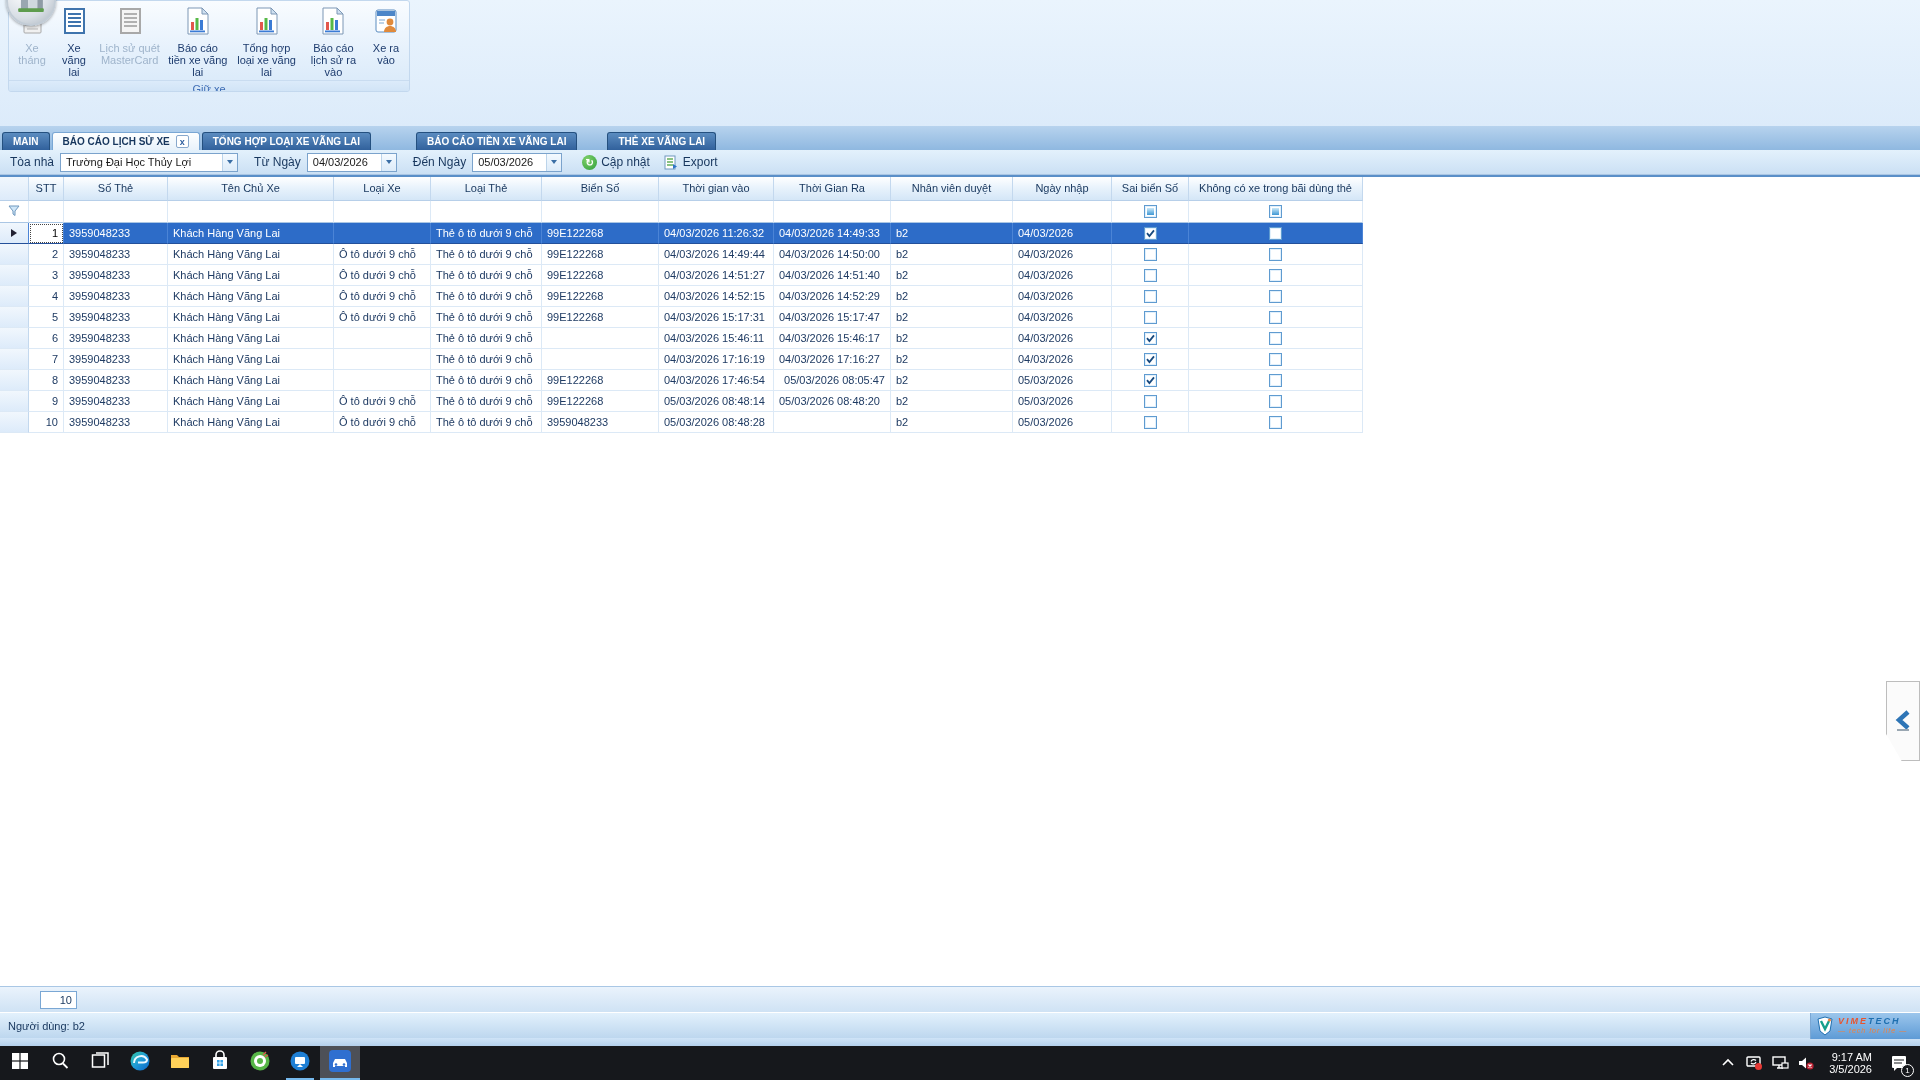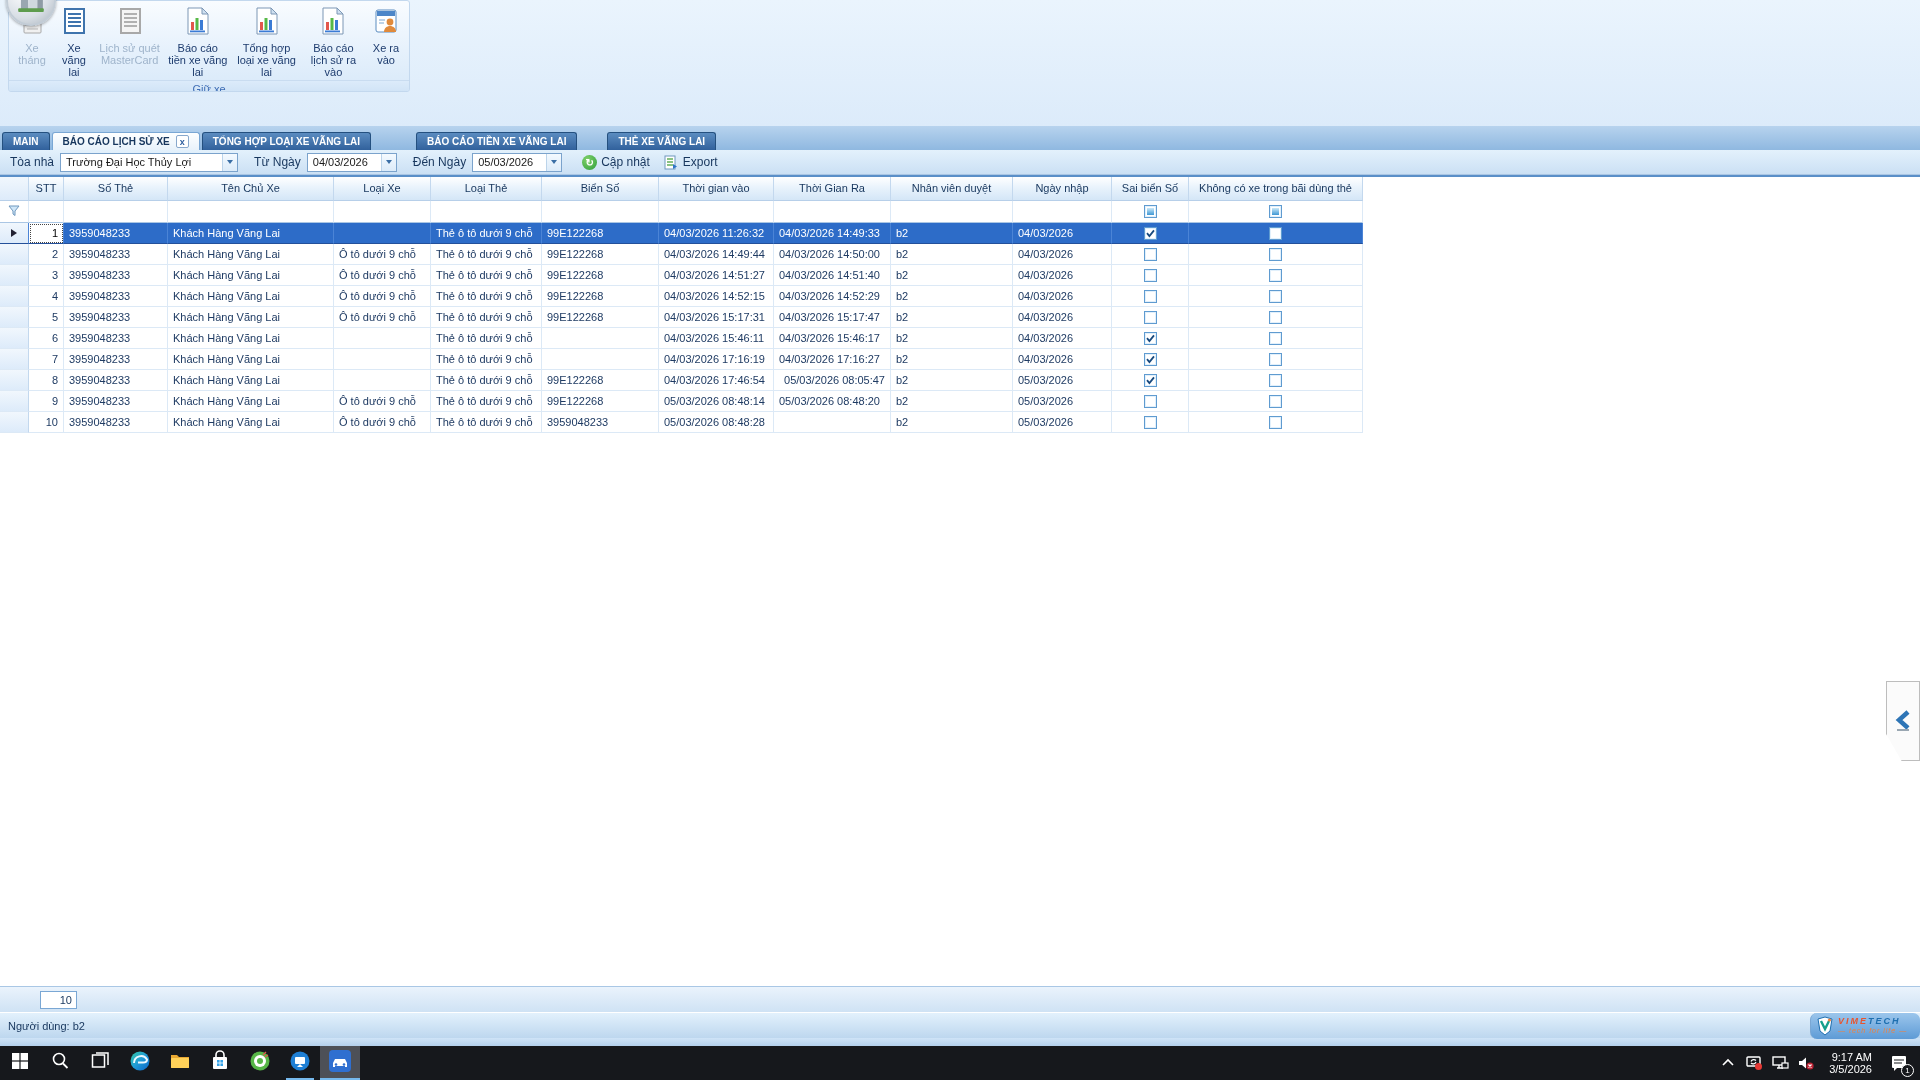--- a/index.html
+++ b/index.html
@@ -83,21 +83,21 @@
   .pagebox { width:37px; height:18px; background:#fff; border:1px solid #7aa7d4; margin-left:40px;
     font-size:11px; color:#17365d; text-align:right; line-height:17px; padding-right:4px;}
   .flyout { position:absolute; right:0; top:504px; width:34px; height:80px; background:#fbfbfb; border:1px solid #bdbdbd;
     clip-path:polygon(0 0,100% 0,100% 100%,46% 100%,0 66%); display:flex; align-items:center; justify-content:center;
     box-shadow:-1px 1px 3px rgba(0,0,0,.15);}
 
   
   .statusbar { height:26px; background:linear-gradient(#e3f1fc,#bdd7ef); border-top:1px solid #fff;
     display:flex; align-items:center; font-size:11px; color:#17365d; padding-left:8px; flex:0 0 auto; position:relative;}
   .vlogo { position:absolute; right:0; top:0; height:26px; width:110px; background:linear-gradient(#9cc6ec,#5e9bd6);
-    border-left:1px solid #7aa7d4; display:flex; align-items:center; padding:2px 4px; gap:3px;border-radius:7px;}
+    border-left:1px solid #7aa7d4; display:flex; align-items:center; padding:2px 4px; gap:3px;}
   .vlogo-txt { line-height:9px; }
   .vlogo-main { font-size:9px; font-weight:bold; letter-spacing:2px; font-style:italic;}
   .vlogo-sub { font-size:7px; color:#f0803c; font-style:italic; letter-spacing:1px;}
   .bottom-strip { height:8px; background:linear-gradient(#cfe4f7,#b3d0ec); flex:0 0 auto;}
 
   
   .taskbar { height:34px; background:#16181c; display:flex; align-items:stretch; flex:0 0 auto; position:relative;}
   .tb-apps { display:flex; }
   .tb-btn { width:40px; display:flex; align-items:center; justify-content:center; position:relative;}
   .tb-btn.running:after { content:""; position:absolute; bottom:0; left:6px; right:6px; height:2px; background:#76b9ed;}

